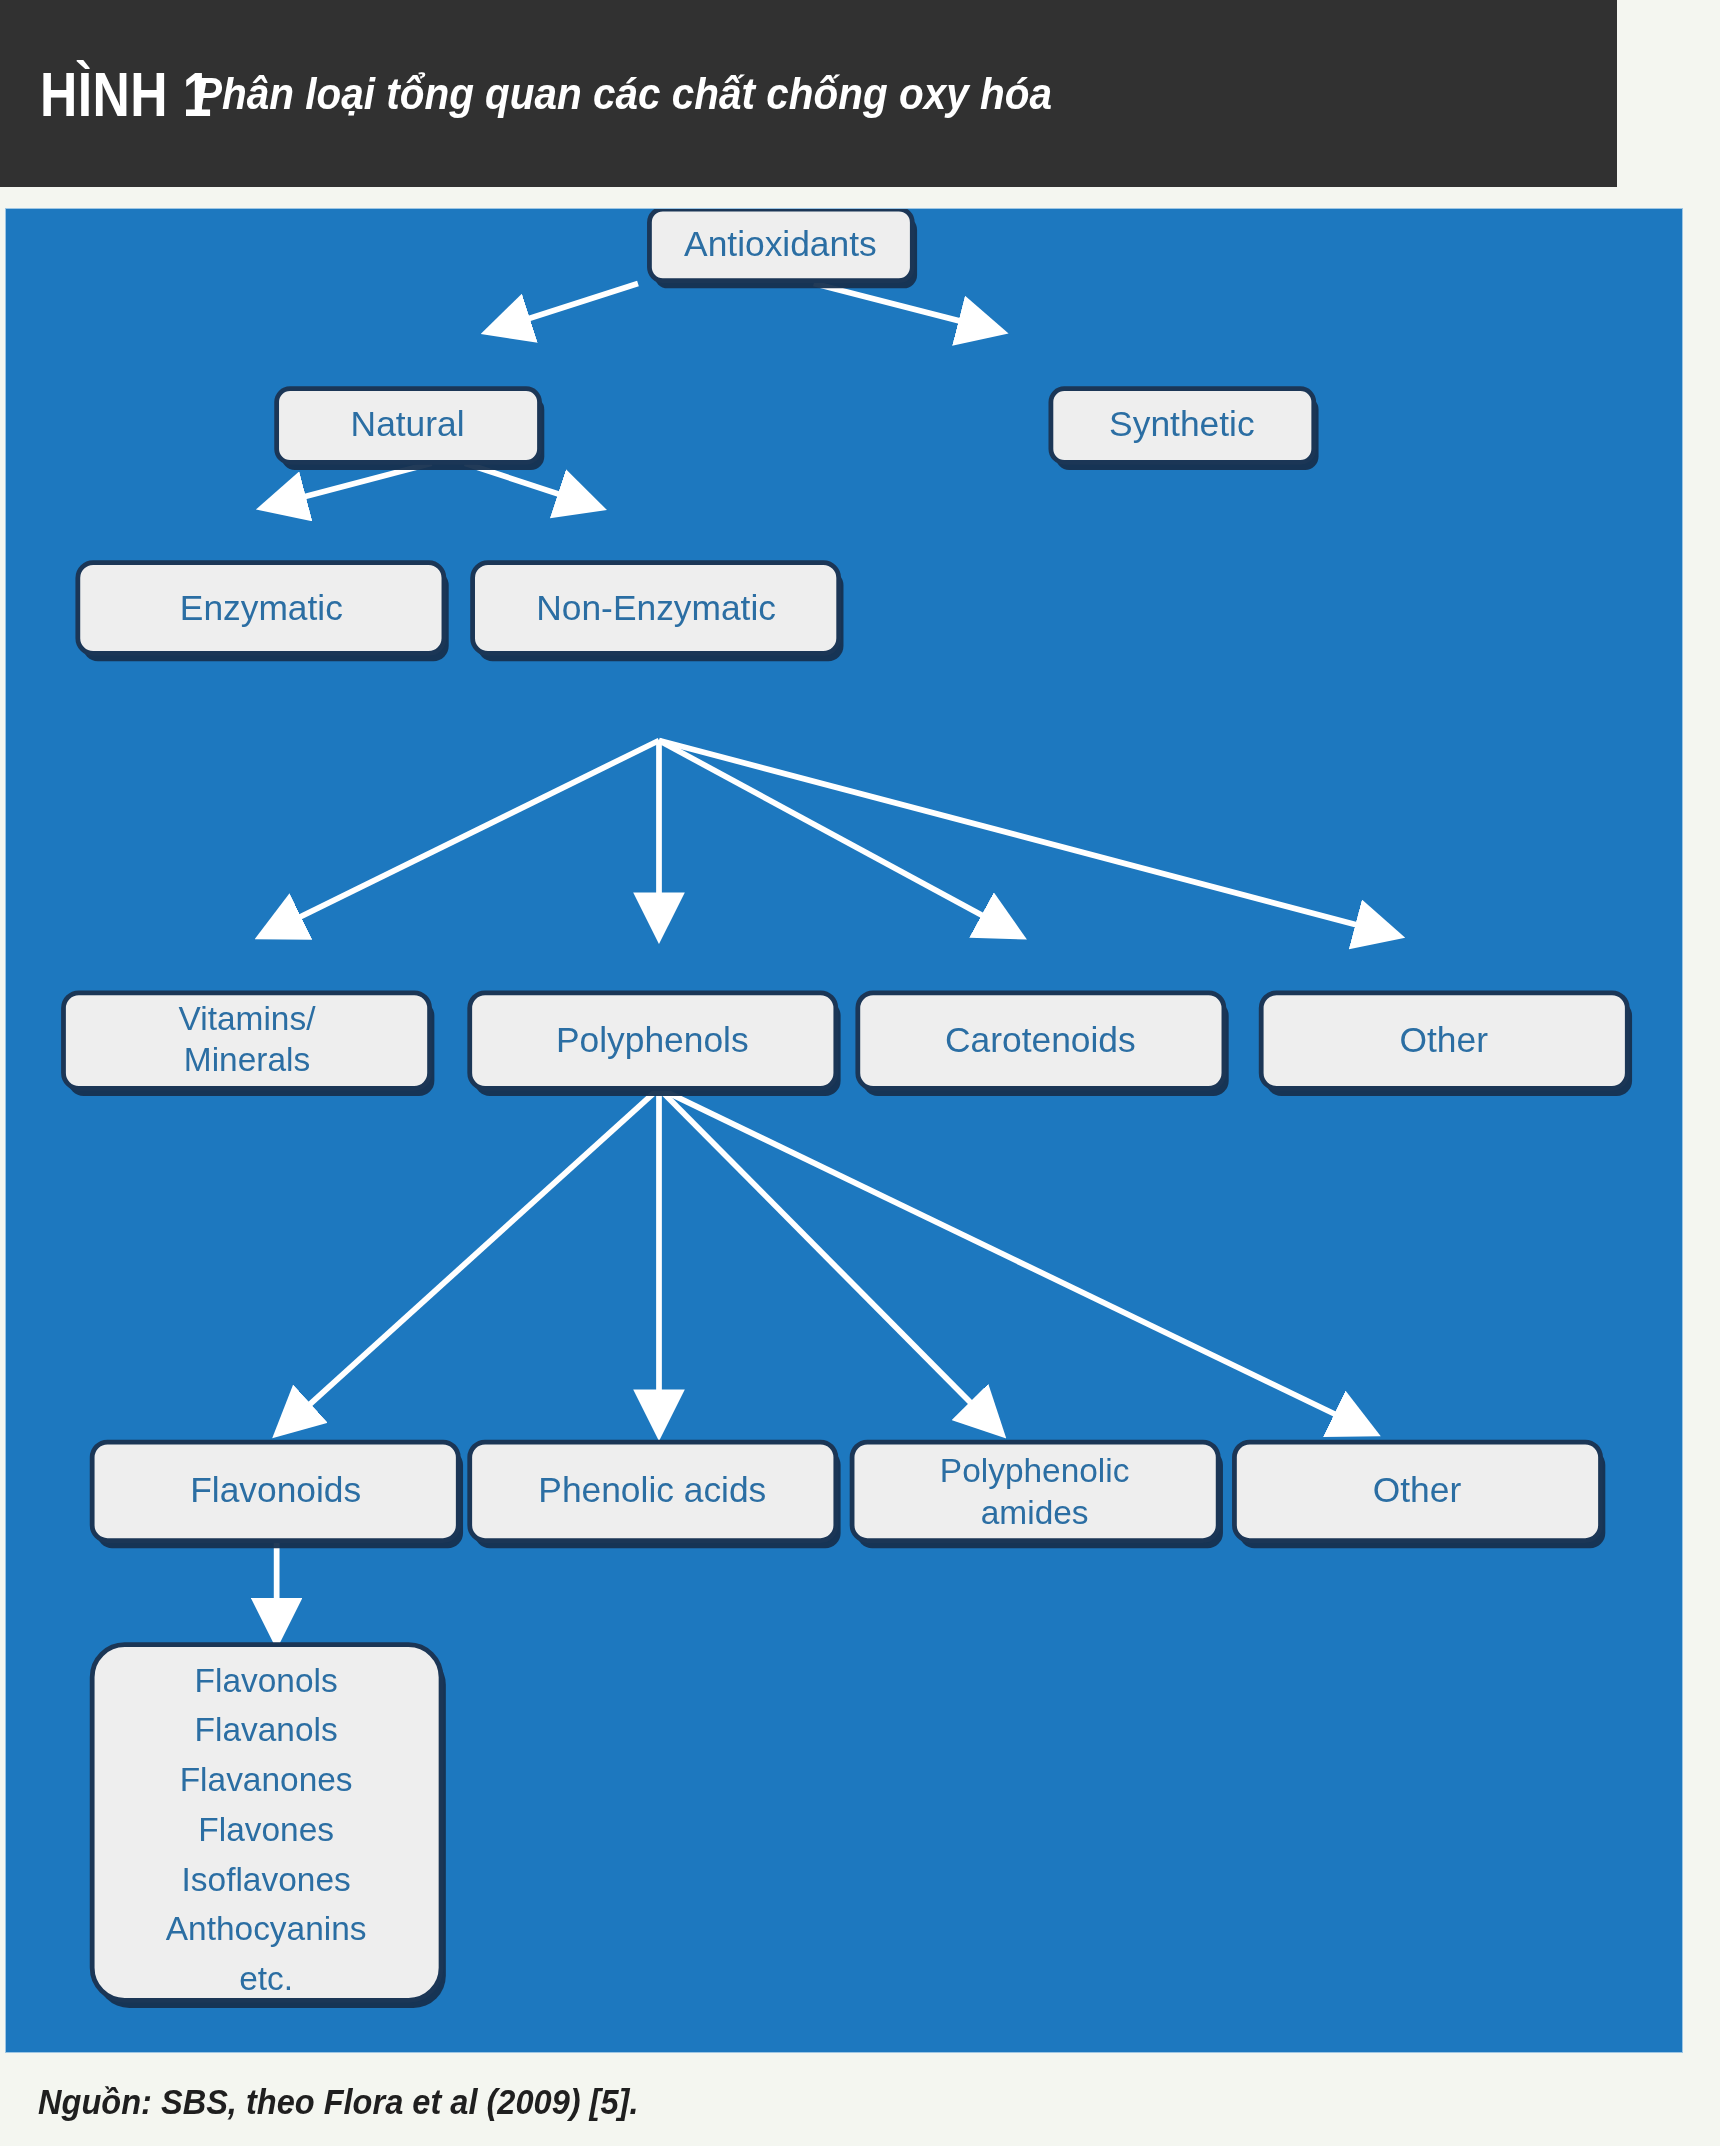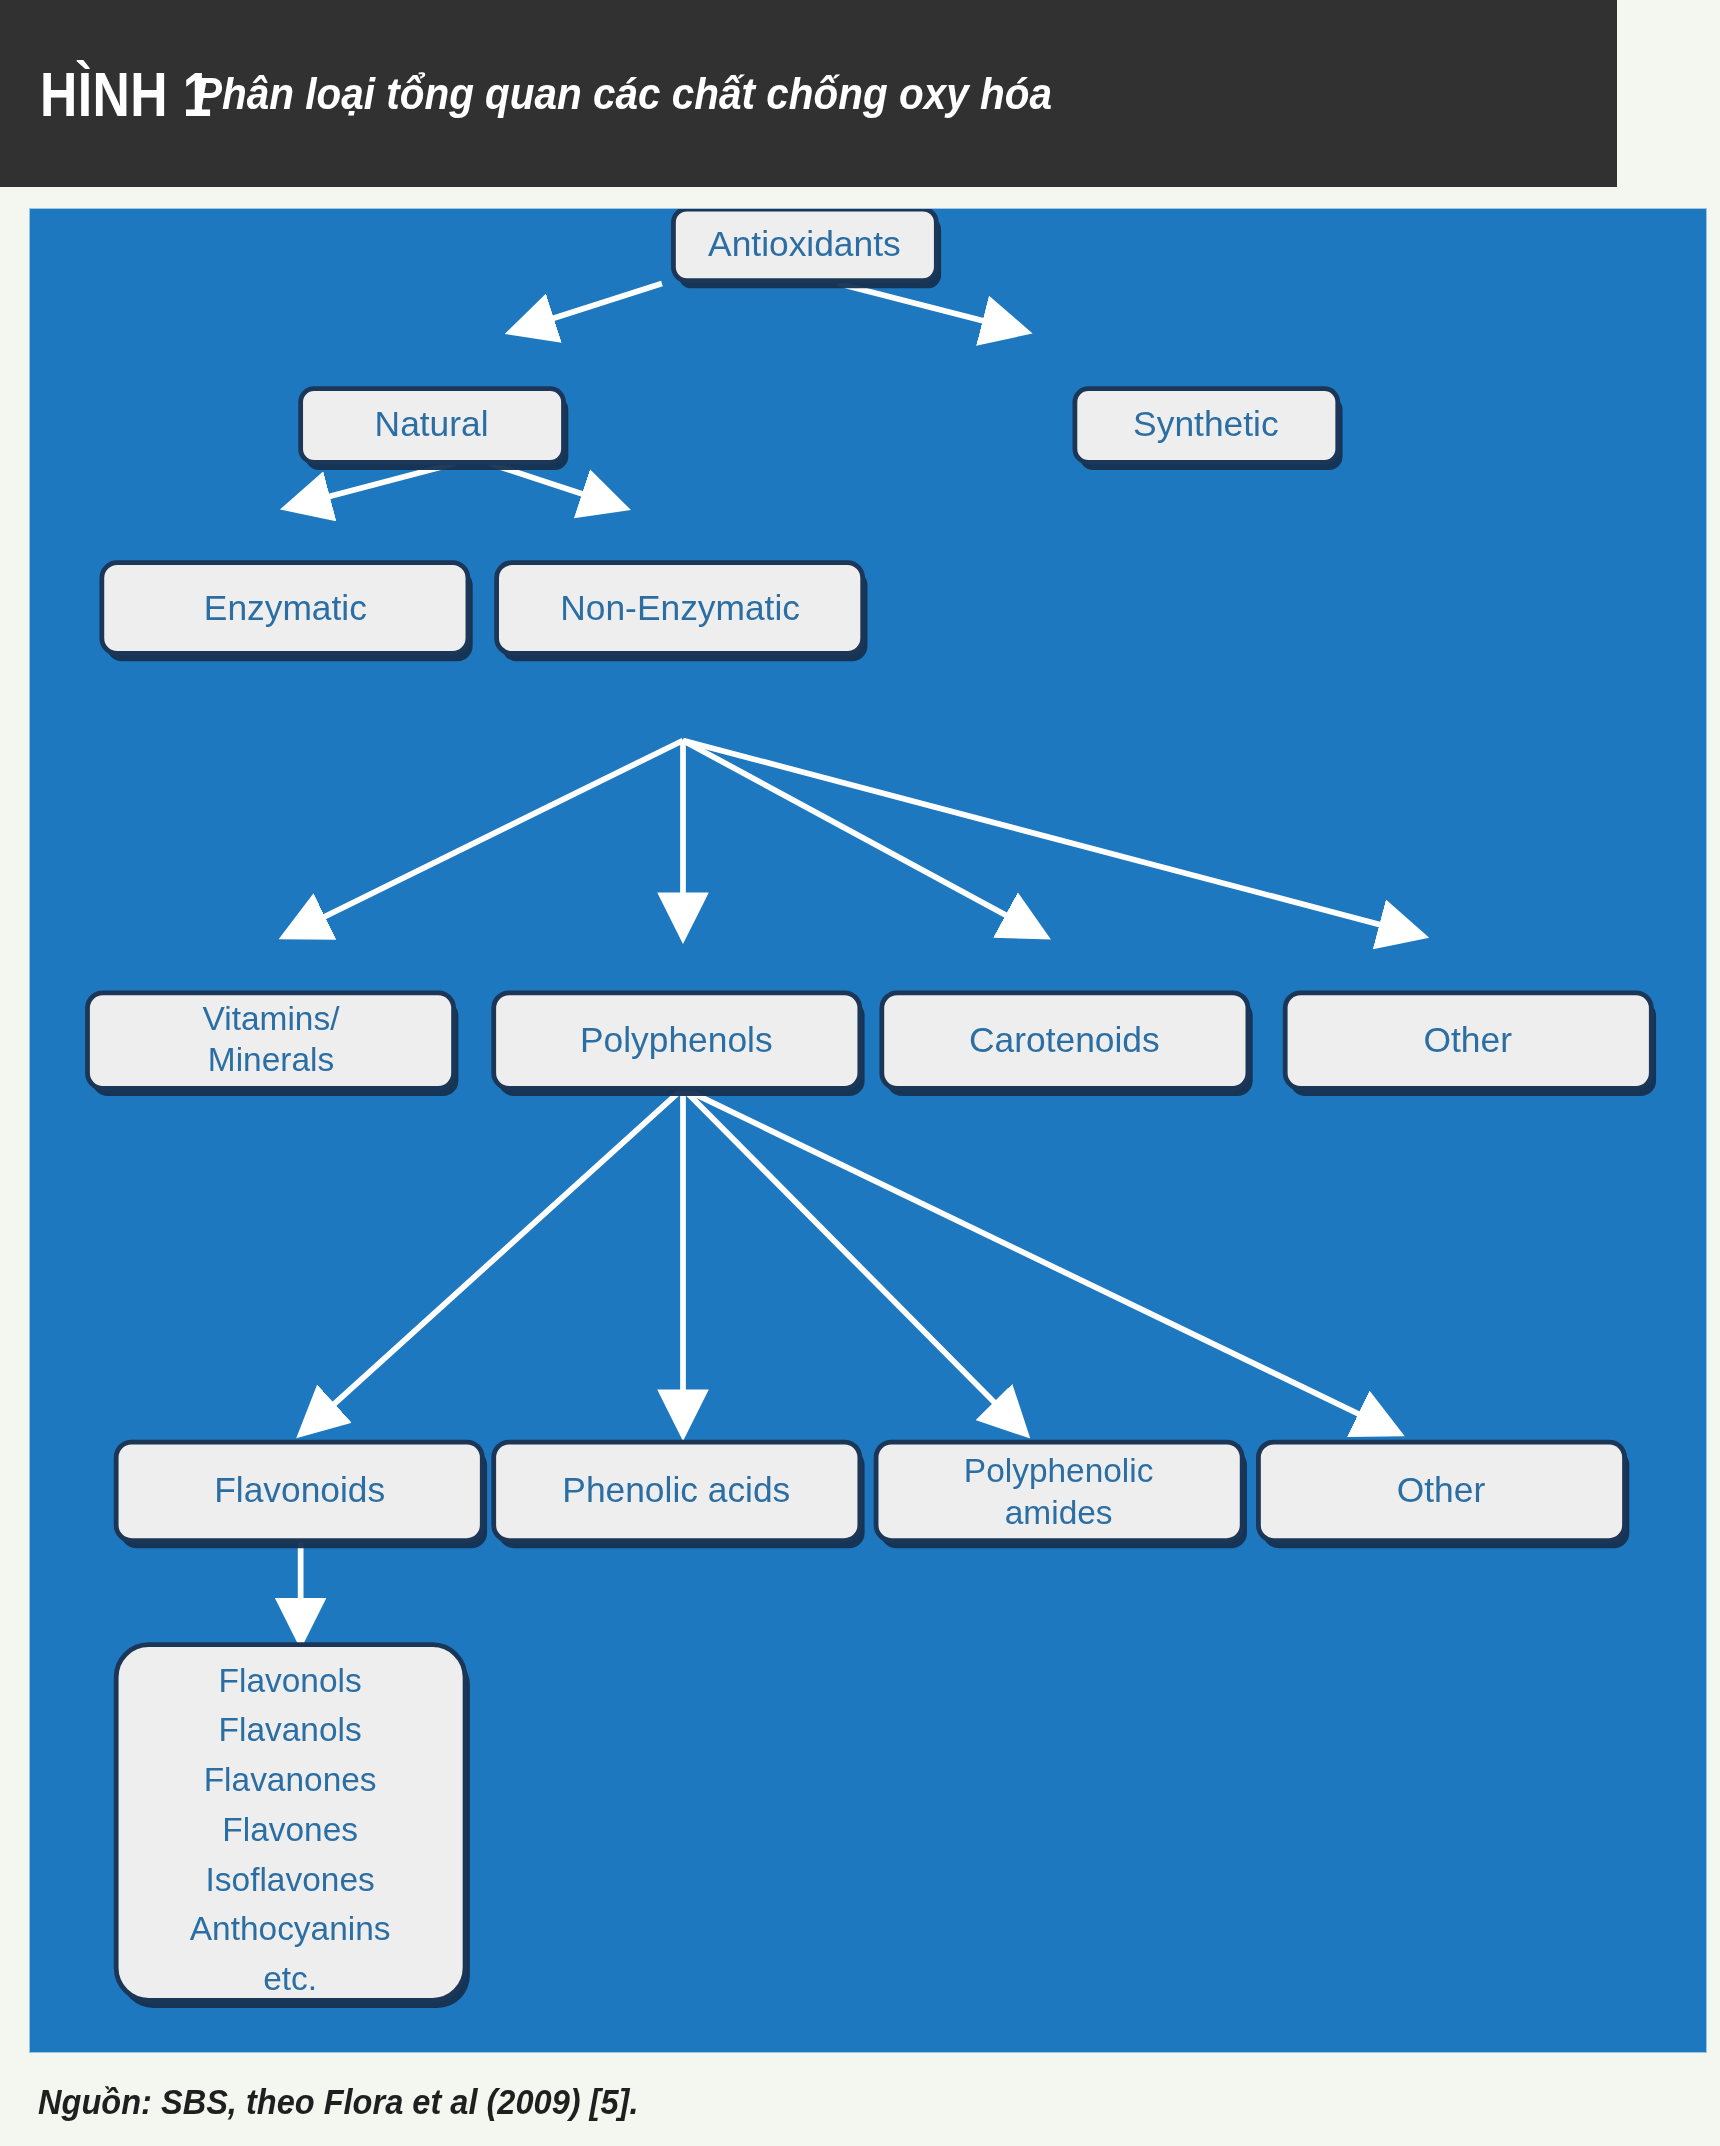--- a/index.html
+++ b/index.html
@@ -50,21 +50,21 @@
     font-style: italic;
     font-weight: 600;
     white-space: nowrap;
     margin-left: -55px;
     transform: scaleX(0.92);
     transform-origin: left center;
   }
   
   .diagram-panel {
     position: absolute;
-    left: 29px;
+    left: 5px;
     top: 208px;
     width: 1678px;
     height: 1845px;
     background: #1d78bf;
     border: 1.9px solid #9dc6e4;
     box-sizing: border-box;
     overflow: hidden;
   }
   .diagram-panel svg {
     display: block;

